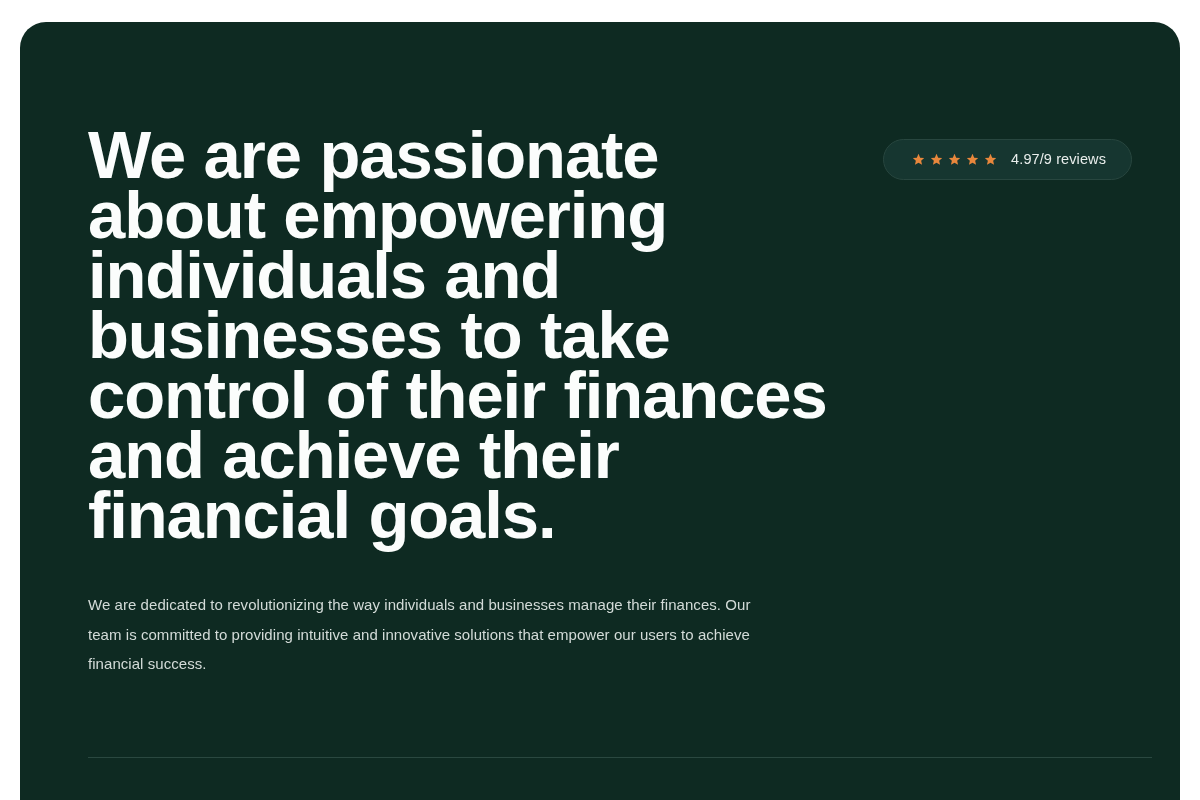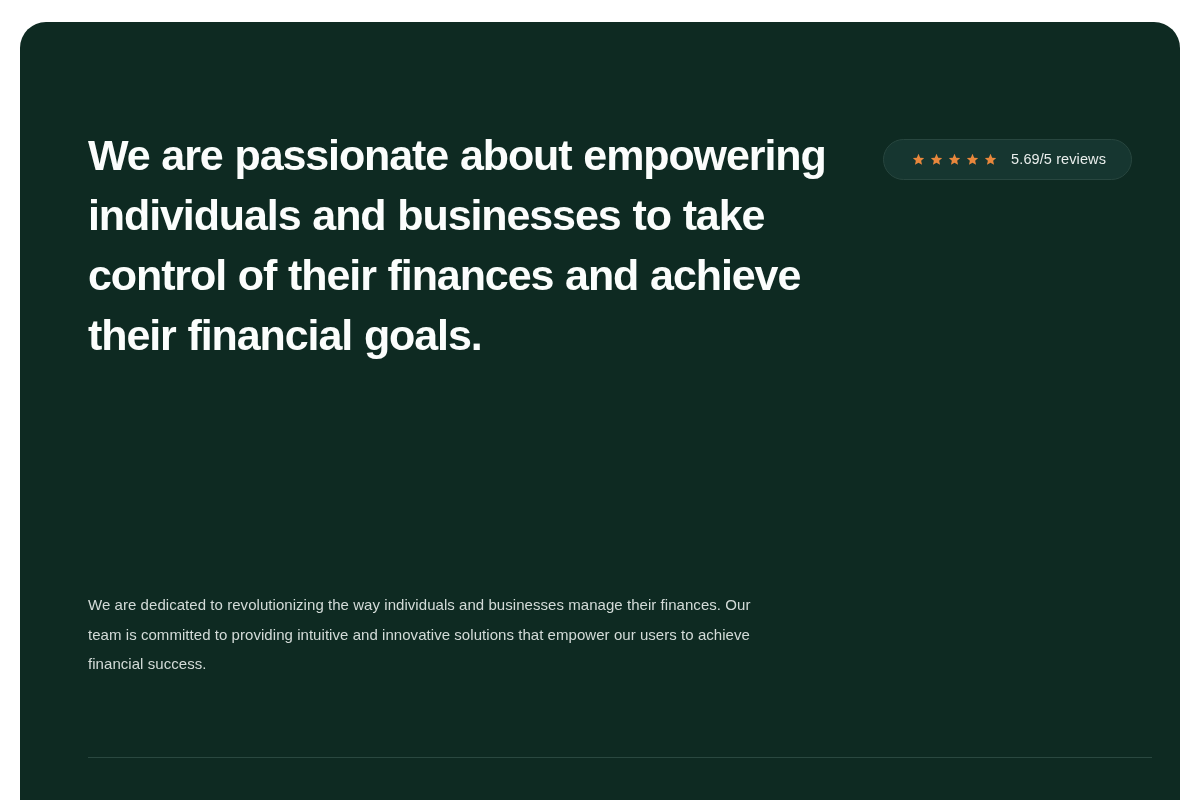--- a/index.html
+++ b/index.html
@@ -80,21 +80,21 @@
     white-space: nowrap;
     line-height: 1;
   }
 
   .headline {
     position: absolute;
     left: 20px;
     top: 103px;
     width: 760px;
     margin: 0;
-    font-size: 43px;
+    font-size: 67px;
     line-height: 60px;
     font-weight: 700;
     letter-spacing: -1.1px;
     color: #fbfdfc;
     word-spacing: 1px;
   }
 
   .body-copy {
     position: absolute;
     left: 20px;
@@ -135,21 +135,21 @@
           <svg class="star" viewBox="0 0 24 24" aria-hidden="true">
             <path fill="#e8873c" d="M12 1.6l3.09 6.98 7.41.73-5.6 5.01 1.65 7.3L12 17.77 5.45 21.62l1.65-7.3-5.6-5.01 7.41-.73z"></path>
           </svg>
           <svg class="star" viewBox="0 0 24 24" aria-hidden="true">
             <path fill="#e8873c" d="M12 1.6l3.09 6.98 7.41.73-5.6 5.01 1.65 7.3L12 17.77 5.45 21.62l1.65-7.3-5.6-5.01 7.41-.73z"></path>
           </svg>
           <svg class="star" viewBox="0 0 24 24" aria-hidden="true">
             <path fill="#e8873c" d="M12 1.6l3.09 6.98 7.41.73-5.6 5.01 1.65 7.3L12 17.77 5.45 21.62l1.65-7.3-5.6-5.01 7.41-.73z"></path>
           </svg>
         </span>
-        <span class="rating-text">5.69/5 reviews</span>
+        <span class="rating-text">4.97/9 reviews</span>
       </div>
 
       <h1 class="headline">We are passionate about empowering individuals and businesses to take control of their finances and achieve their financial goals.</h1>
 
       <p class="body-copy">We are dedicated to revolutionizing the way individuals and businesses manage their finances. Our team is committed to providing intuitive and innovative solutions that empower our users to achieve financial success.</p>
 
       <div class="divider"></div>
 
     </div>
   </section>

